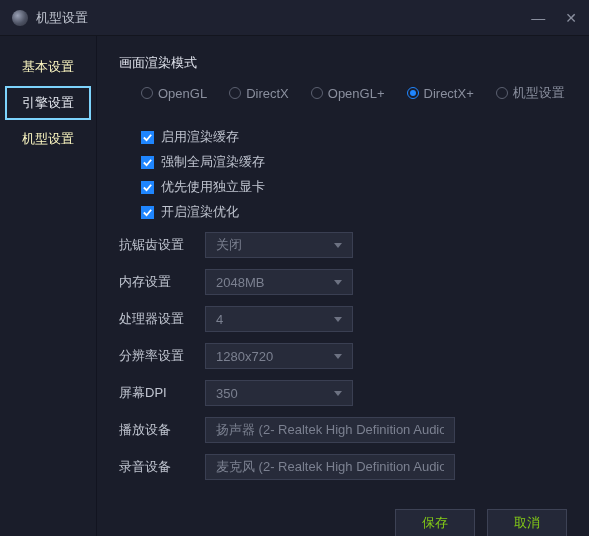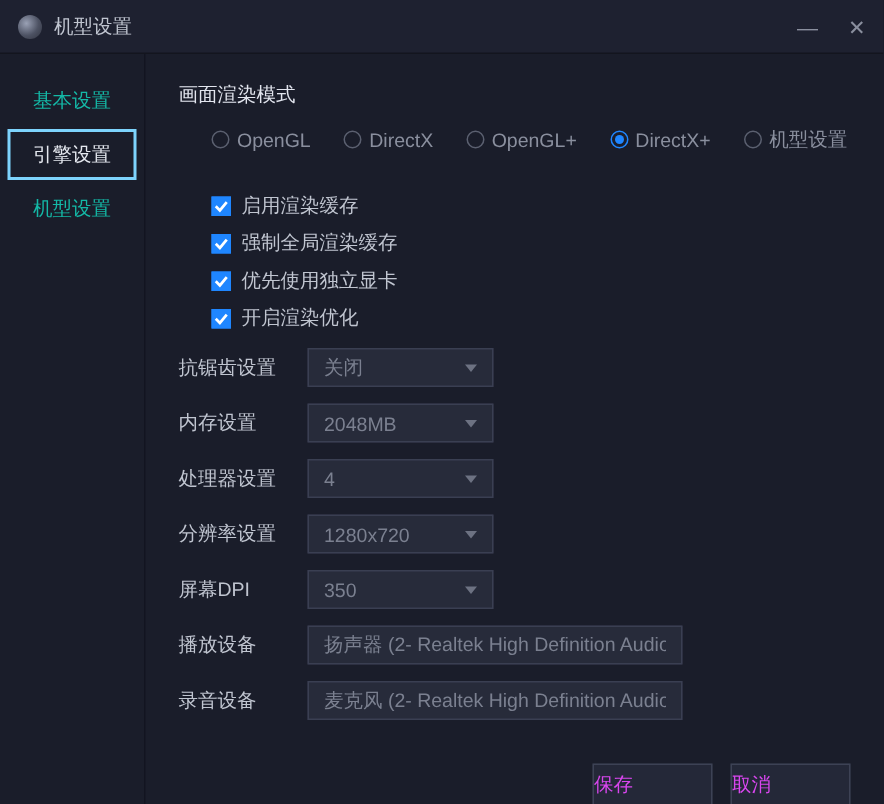--- a/index.html
+++ b/index.html
@@ -34,21 +34,21 @@
       width: 97px;
       background: #1a1d2a;
       border-right: 1px solid #121420;
       padding-top: 12px;
     }
     .sidebar-item {
       height: 34px;
       display: flex;
       align-items: center;
       justify-content: center;
-      color: #14b8a6;
+      color: #fef9c3;
       cursor: pointer;
       margin: 2px 5px;
       font-size: 13px;
     }
     .sidebar-item.active {
       color: #e5e8ef;
       border: 2px solid #7dd3fc;
     }
     .main {
       flex: 1;
@@ -111,21 +111,21 @@
     .form-row {
       display: flex;
       align-items: center;
       margin-bottom: 11px;
     }
     .form-label {
       width: 86px;
       color: #c0c5d0;
     }
     .dropdown {
-      width: 124px;
+      width: 148px;
       height: 26px;
       border: 1px solid #3a3f52;
       background: #272b3a;
       display: flex;
       align-items: center;
       padding: 0 10px;
       cursor: pointer;
       position: relative;
     }
     .dropdown-wide { width: 250px; }
@@ -146,23 +146,24 @@
       margin-top: auto;
       display: flex;
       justify-content: flex-end;
       gap: 12px;
       padding-top: 18px;
     }
     .btn {
       width: 80px; height: 28px;
       border: 1px solid #3d4255;
       background: #242838;
-      color: #d946ef;
-      display: flex;
-      align-items: center;
+      color: #84cc16;
+      display: flex;
+      align-items: center;
+      justify-content: center;
       cursor: pointer;
     }
   </style>
 </head>
 <body>
 
 <div class="titlebar">
   <div class="title-logo"></div>
   <div class="title-text">机型设置</div>
   <div class="title-controls">

